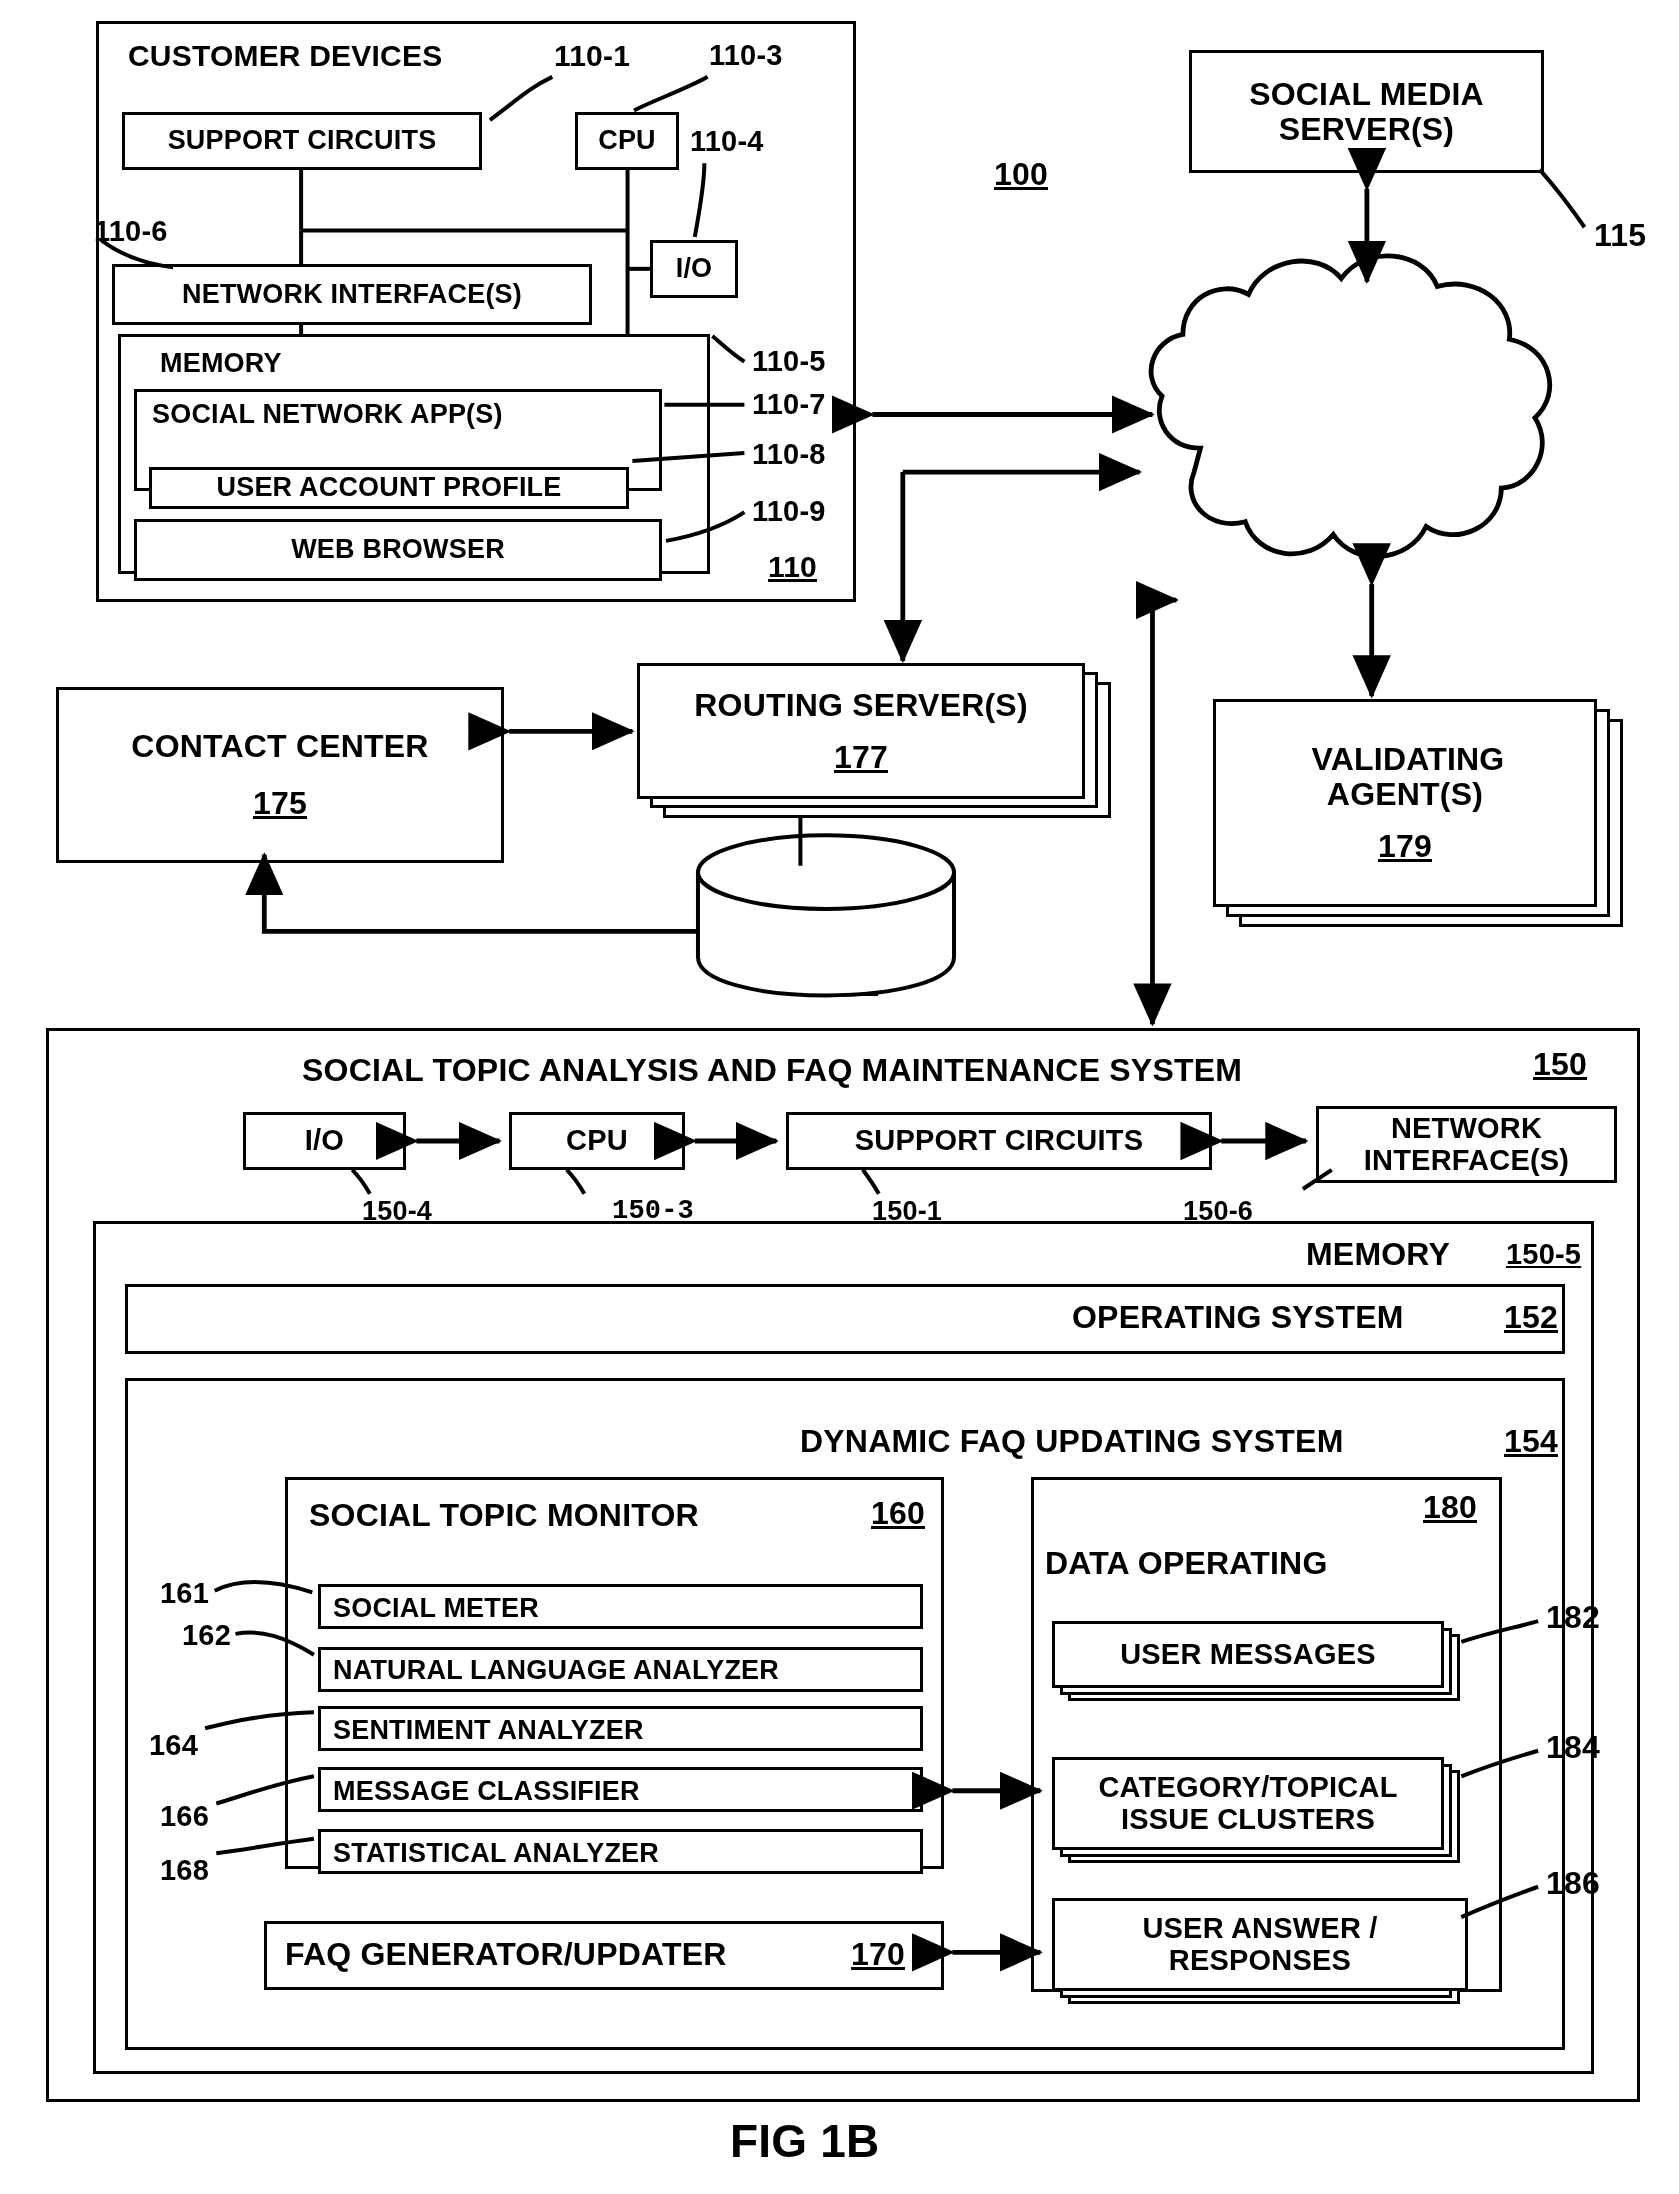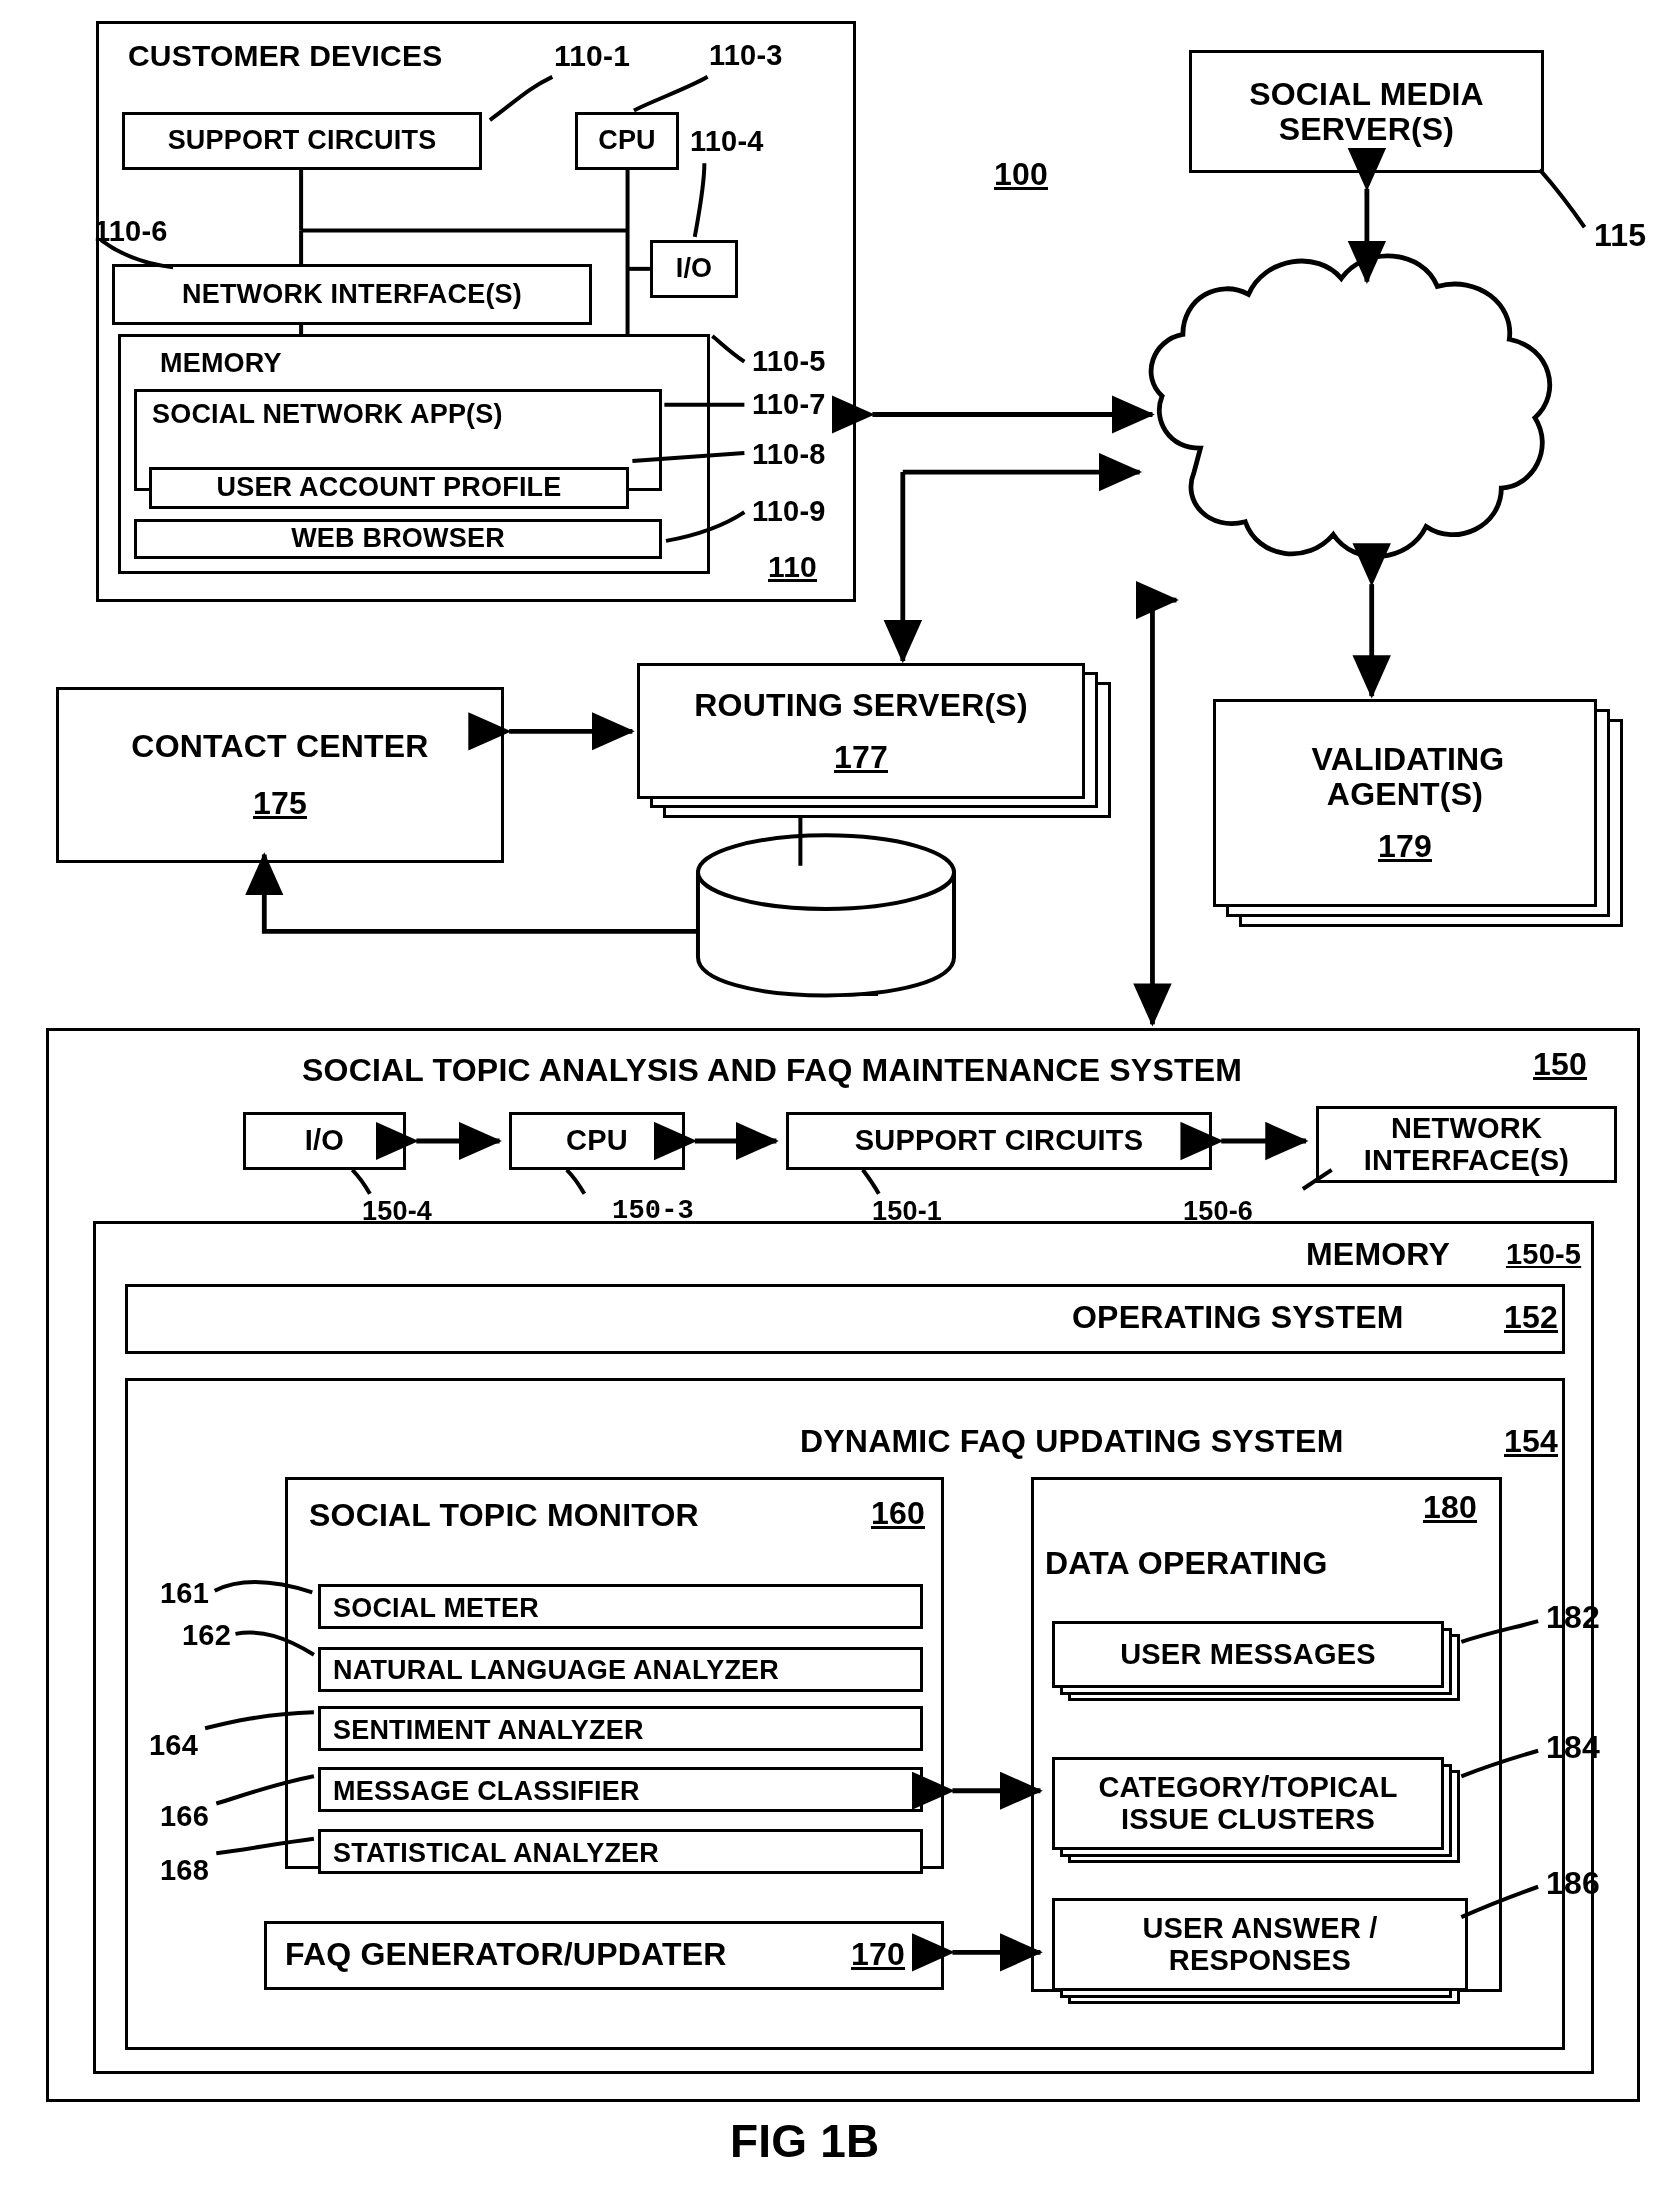--- a/index.html
+++ b/index.html
@@ -85,21 +85,21 @@
 
   <div class="box" style="left:134px; top:389px; width:528px; height:102px;"></div>
   <div class="lbl" style="left:152px; top:400px; font-size:27px;">SOCIAL NETWORK APP(S)</div>
   <div class="lbl" style="left:752px; top:389px; font-size:29px;">110-7</div>
 
   <div class="box ctr" style="left:149px; top:443px; width:480px; height:42px;margin-top:24px;">
     <span class="lbl" style="position:static; font-size:27px;">USER ACCOUNT PROFILE</span>
   </div>
   <div class="lbl" style="left:752px; top:439px; font-size:29px;">110-8</div>
 
-  <div class="box ctr" style="left:134px; top:519px; width:528px; height:40px;">
+  <div class="box ctr" style="left:134px; top:519px; width:528px; height:62px;">
     <span class="lbl" style="position:static; font-size:27px;">WEB BROWSER</span>
   </div>
   <div class="lbl" style="left:752px; top:496px; font-size:29px;">110-9</div>
 
   <div class="box ctr" style="left:1189px; top:50px; width:355px; height:123px;">
     <span class="lbl" style="position:static; font-size:32px;">SOCIAL MEDIA</span>
     <span class="lbl" style="position:static; font-size:32px;">SERVER(S)</span>
   </div>
   <div class="lbl" style="left:1594px; top:218px; font-size:32px;">115</div>
 

